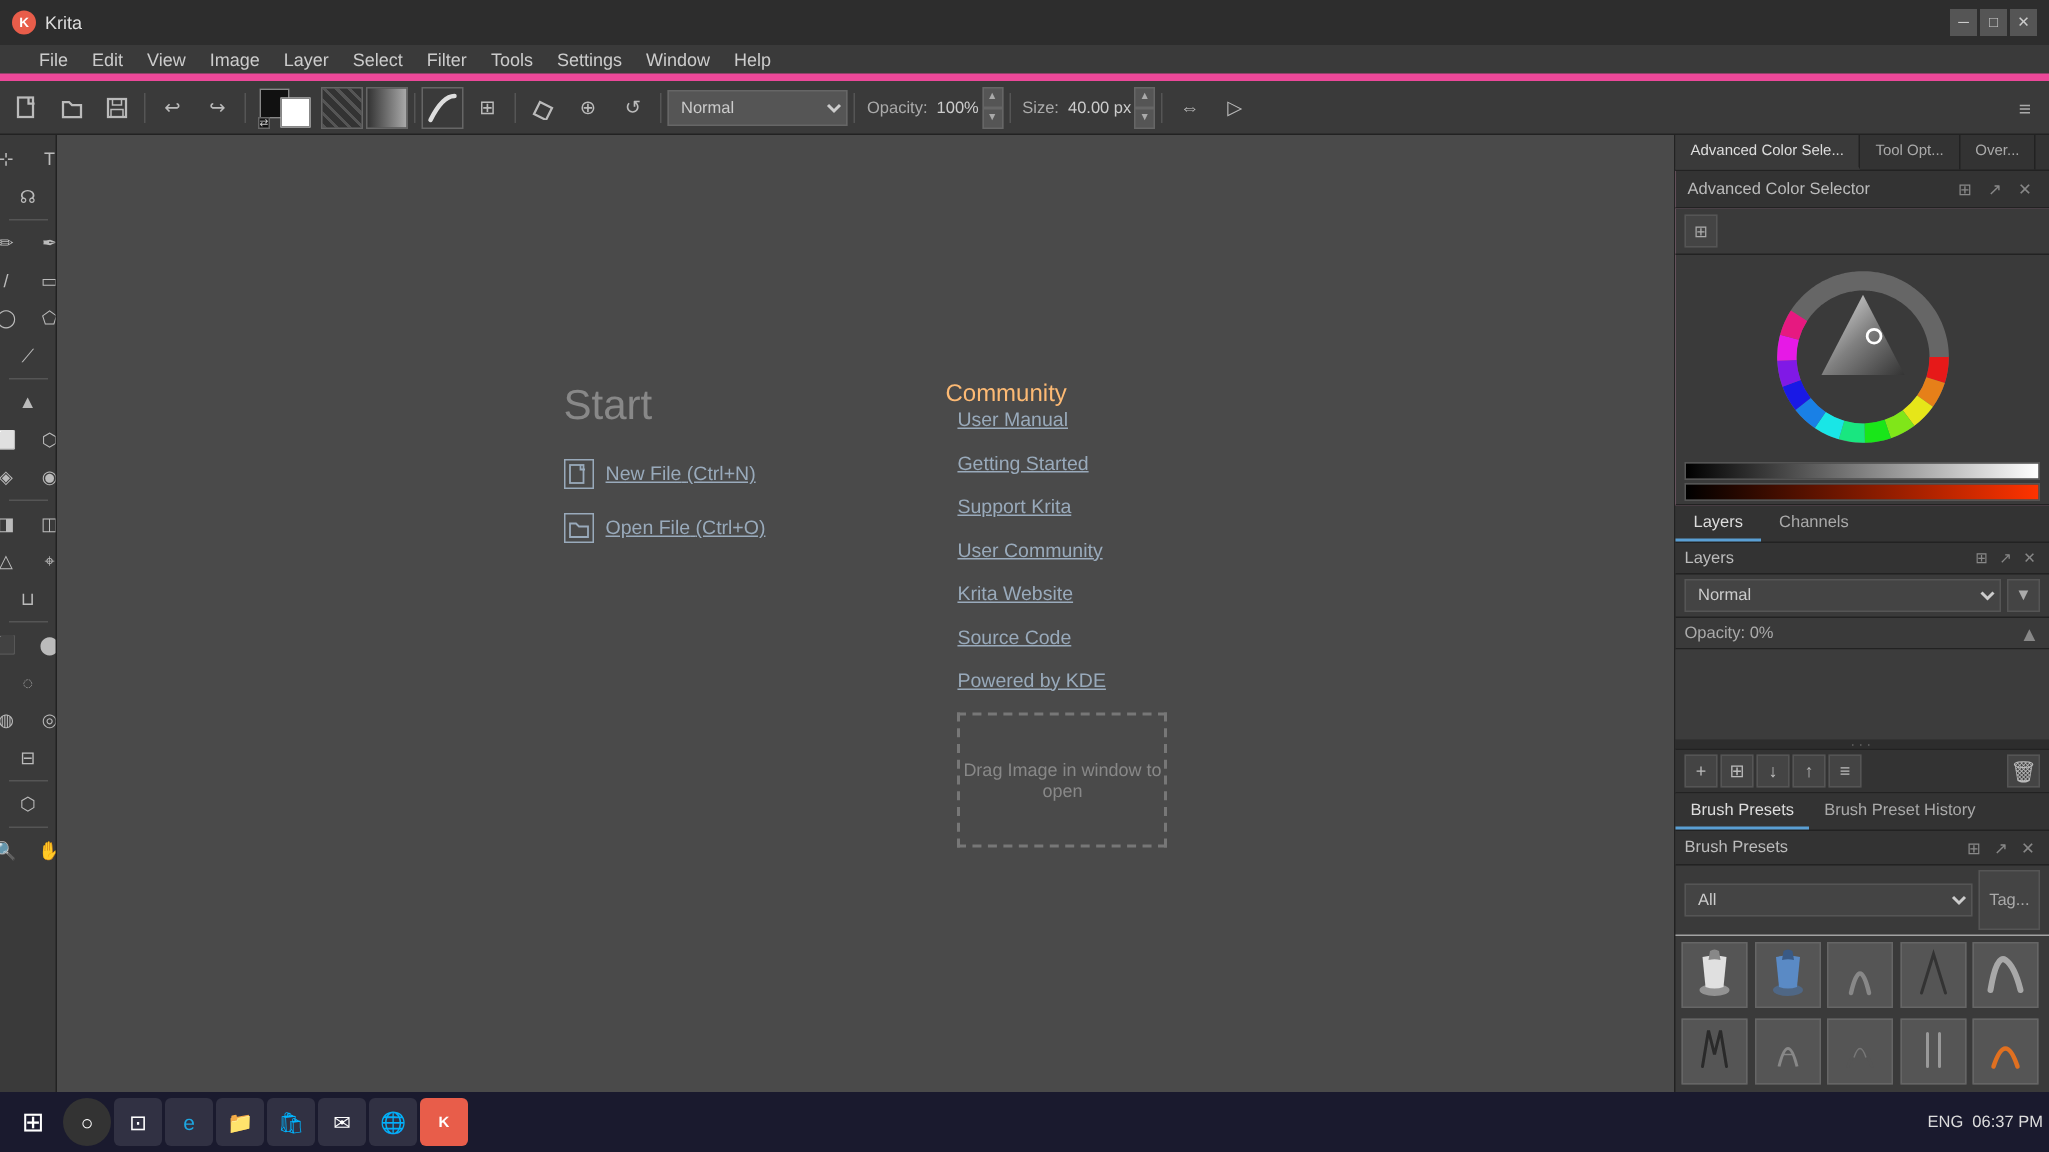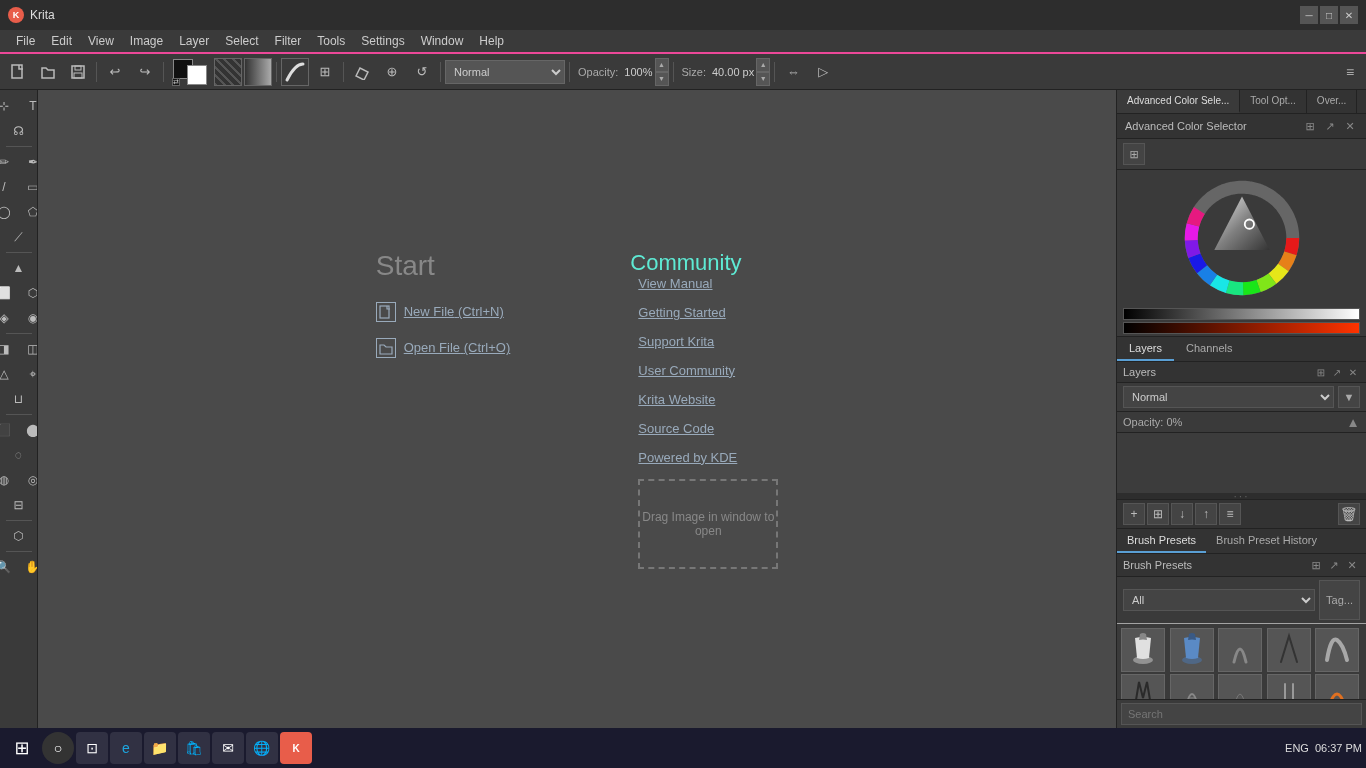--- a/index.html
+++ b/index.html
@@ -58,22 +58,22 @@
       align-items: center;
       justify-content: center;
     }
 
     
     .menu-bar {
       height: 24px;
       background: #3a3a3a;
       display: flex;
       align-items: center;
-      padding: 0 8px;
-      border-bottom: 2px solid #ec4899;
+      padding: 0 18px;
+      border-bottom: 5px solid #ec4899;
     }
     .menu-item {
       padding: 2px 8px;
       font-size: 12px;
       color: #ccc;
       cursor: pointer;
     }
 
     
     .toolbar {
@@ -218,22 +218,22 @@
       width: 20px;
       height: 20px;
       border: 1px solid #9ab;
       display: flex;
       align-items: center;
       justify-content: center;
       font-size: 10px;
       color: #9ab;
     }
     .community-section h2 {
-      font-size: 22px;
-      color: #5eead4;
+      font-size: 16px;
+      color: #fdba74;
       font-weight: normal;
     }
     .community-link {
       display: block;
       color: #9ab;
       text-decoration: underline;
       cursor: pointer;
       font-size: 13px;
       margin-bottom: 14px;
       padding-left: 8px;
@@ -814,21 +814,21 @@
               </svg>
           </div>
           <span>
             <span>Open File</span>&nbsp;<span>(Ctrl+O)</span>
           </span>
         </div>
       </div>
 
       <div class="community-section">
         <h2>Community</h2>
-        <a class="community-link">View Manual</a>
+        <a class="community-link">User Manual</a>
         <a class="community-link">Getting Started</a>
         <a class="community-link">Support Krita</a>
         <a class="community-link">User Community</a>
         <a class="community-link">Krita Website</a>
         <a class="community-link">Source Code</a>
         <a class="community-link">Powered by KDE</a>
         <div class="drag-drop-zone">
           <span>Drag Image in window to open</span>
         </div>
       </div>
@@ -1008,23 +1008,20 @@
         <div class="brush-item">
           <svg viewBox="0 0 36 36">
               <path d="M14 28 L14 6 M22 28 L22 6" stroke="#999" stroke-width="2" stroke-linecap="round"></path>
             </svg>
         </div>
         <div class="brush-item">
           <svg viewBox="0 0 36 36">
               <path d="M10 28 Q18 4 26 28" stroke="#e07020" stroke-width="3" fill="none" stroke-linecap="round"></path>
             </svg>
         </div>
-      </div>
-      <div class="brush-search-row">
-        <input class="brush-search" type="text" placeholder="Search" style="">
       </div>
     </div>
   </div>
 </div>
 
 <div class="status-bar">
   <span>&nbsp;</span>
 </div>
 
 <div class="taskbar">

